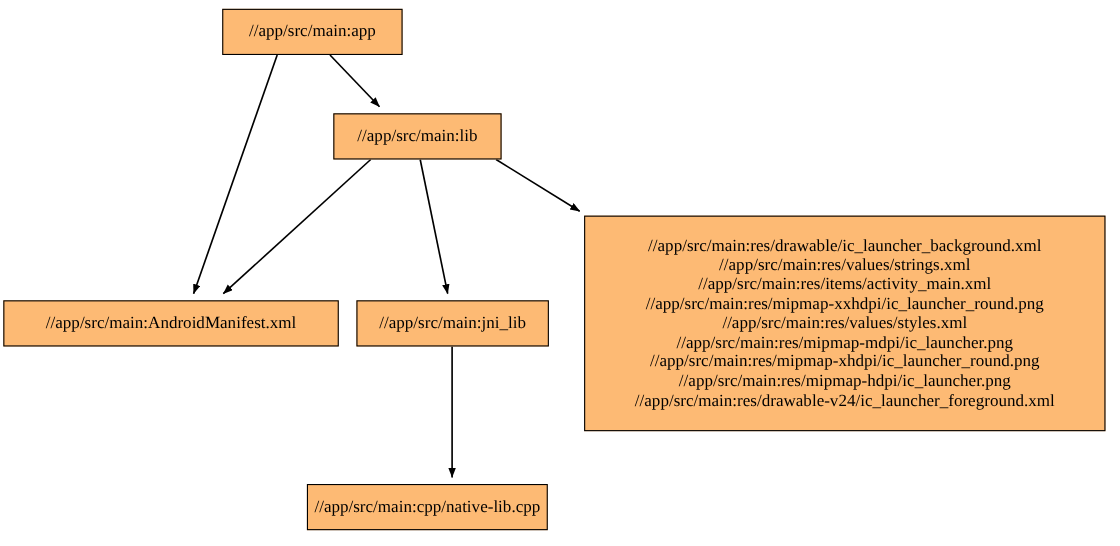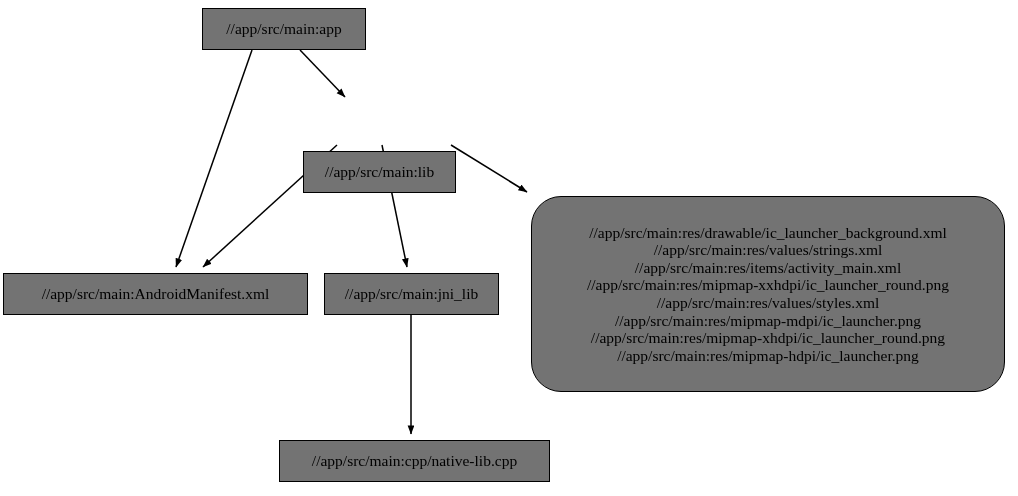--- a/index.html
+++ b/index.html
@@ -20,48 +20,47 @@
     left: 0;
     top: 0;
     width: 1018px;
     height: 496px;
     pointer-events: none;
   }
   .node {
     position: absolute;
     box-sizing: border-box;
     border: 1px solid #000000;
-    background: #737373;
+    background: #fdba74;
     display: flex;
     align-items: center;
     justify-content: center;
     color: #000000;
     font-size: 15.5px;
     line-height: 17.6px;
     text-align: center;
     white-space: nowrap;
   }
   .node.multiline {
     white-space: normal;
     flex-direction: column;
     justify-content: center;
     padding: 6px 8px;
-    border-radius: 30px;
   }
   .node .line {
     display: block;
     width: 100%;
     text-align: center;
   }
   #node-app      { left: 202px; top: 8px;   width: 164px; height: 42px; }
-  #node-lib      { left: 303px; top: 103px; width: 153px; height: 42px; margin-top: 48px; }
+  #node-lib      { left: 303px; top: 103px; width: 153px; height: 42px; }
   #node-manifest { left: 3px;   top: 273px; width: 305px; height: 42px; }
   #node-jnilib   { left: 324px; top: 273px; width: 175px; height: 42px; }
   #node-res      { left: 531px; top: 196px; width: 474px; height: 196px; }
-  #node-nativelib{ left: 279px; top: 440px; width: 271px; height: 42px; }
+  #node-nativelib{ left: 279px; top: 440px; width: 219px; height: 42px; }
 </style>
 </head>
 <body>
 
 <div id="graph-canvas">
 
   <svg class="edge-layer" width="1018" height="496" viewBox="0 0 1018 496">
     <defs>
       <marker id="arrowhead" markerWidth="10" markerHeight="10" refX="8.6" refY="3.4" orient="auto" markerUnits="userSpaceOnUse">
         <path d="M 0 0 L 9 3.4 L 0 6.8 z" fill="#000000"></path>
@@ -111,19 +110,20 @@
 
   <div class="node multiline" id="node-res">
     <span class="line">//app/src/main:res/drawable/ic_launcher_background.xml</span>
     <span class="line">//app/src/main:res/values/strings.xml</span>
     <span class="line">//app/src/main:res/items/activity_main.xml</span>
     <span class="line">//app/src/main:res/mipmap-xxhdpi/ic_launcher_round.png</span>
     <span class="line">//app/src/main:res/values/styles.xml</span>
     <span class="line">//app/src/main:res/mipmap-mdpi/ic_launcher.png</span>
     <span class="line">//app/src/main:res/mipmap-xhdpi/ic_launcher_round.png</span>
     <span class="line">//app/src/main:res/mipmap-hdpi/ic_launcher.png</span>
+    <span class="line">//app/src/main:res/drawable-v24/ic_launcher_foreground.xml</span>
   </div>
 
   <div class="node" id="node-nativelib">
     <span class="line">//app/src/main:cpp/native-lib.cpp</span>
   </div>
 
 </div>
 
 </body></html>

